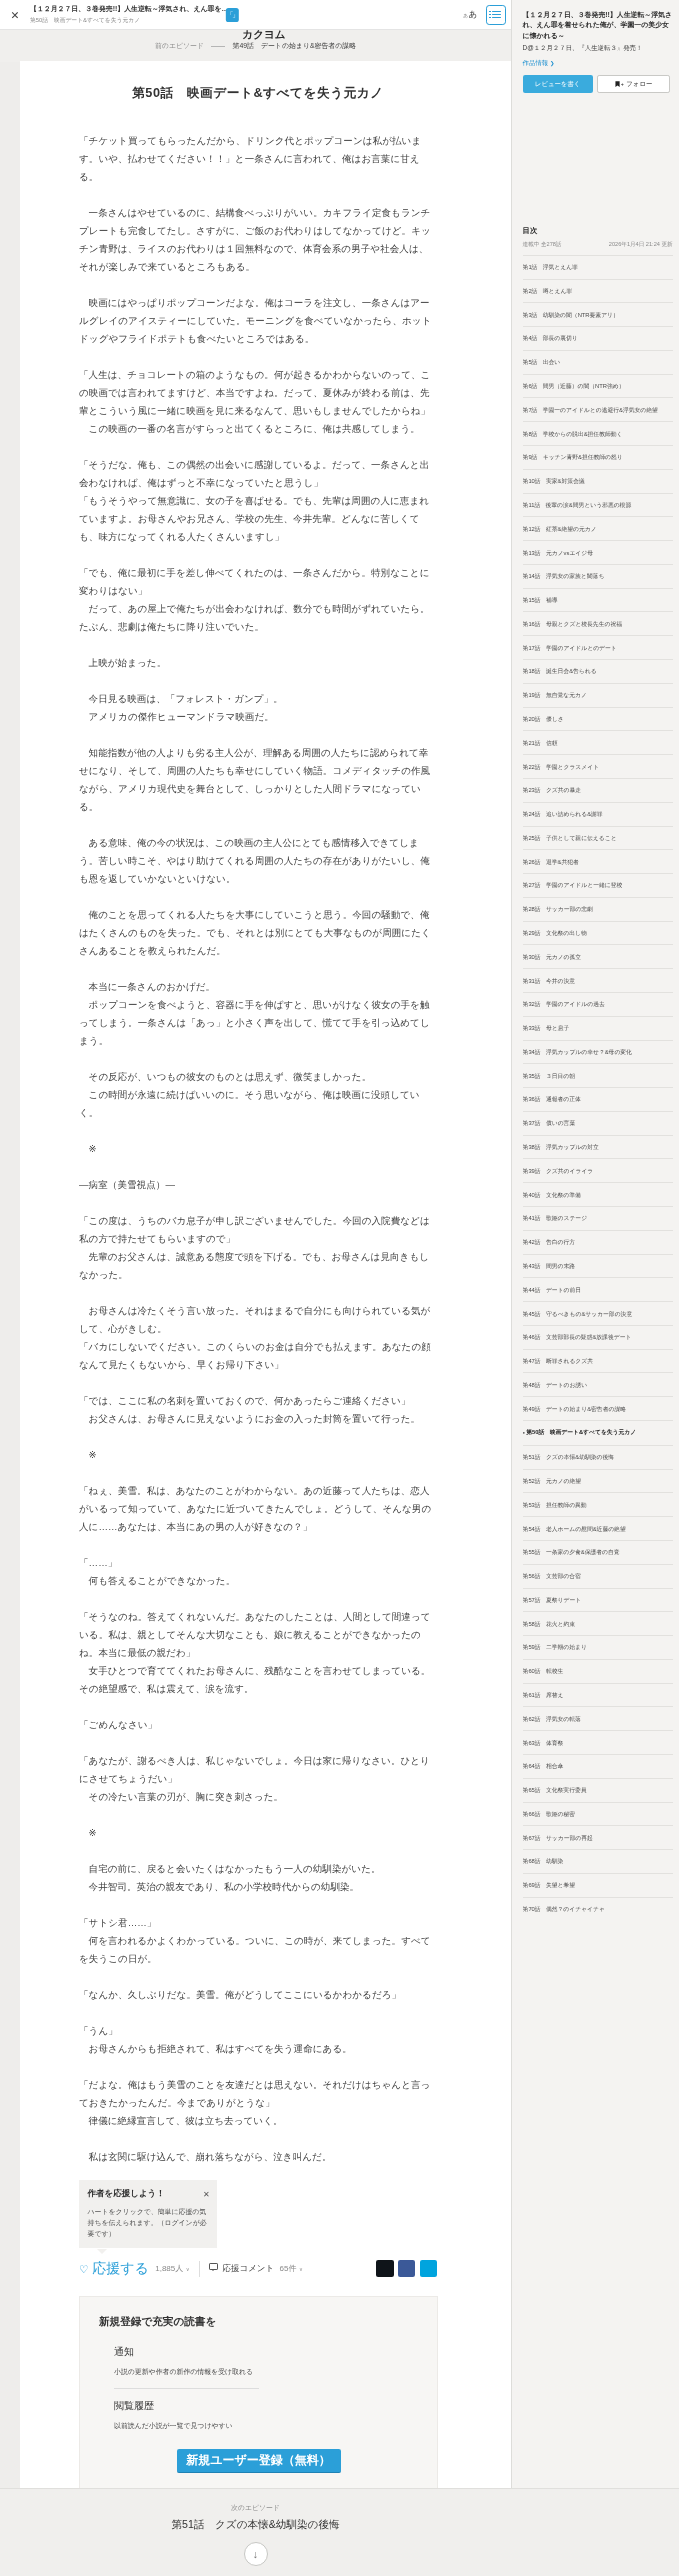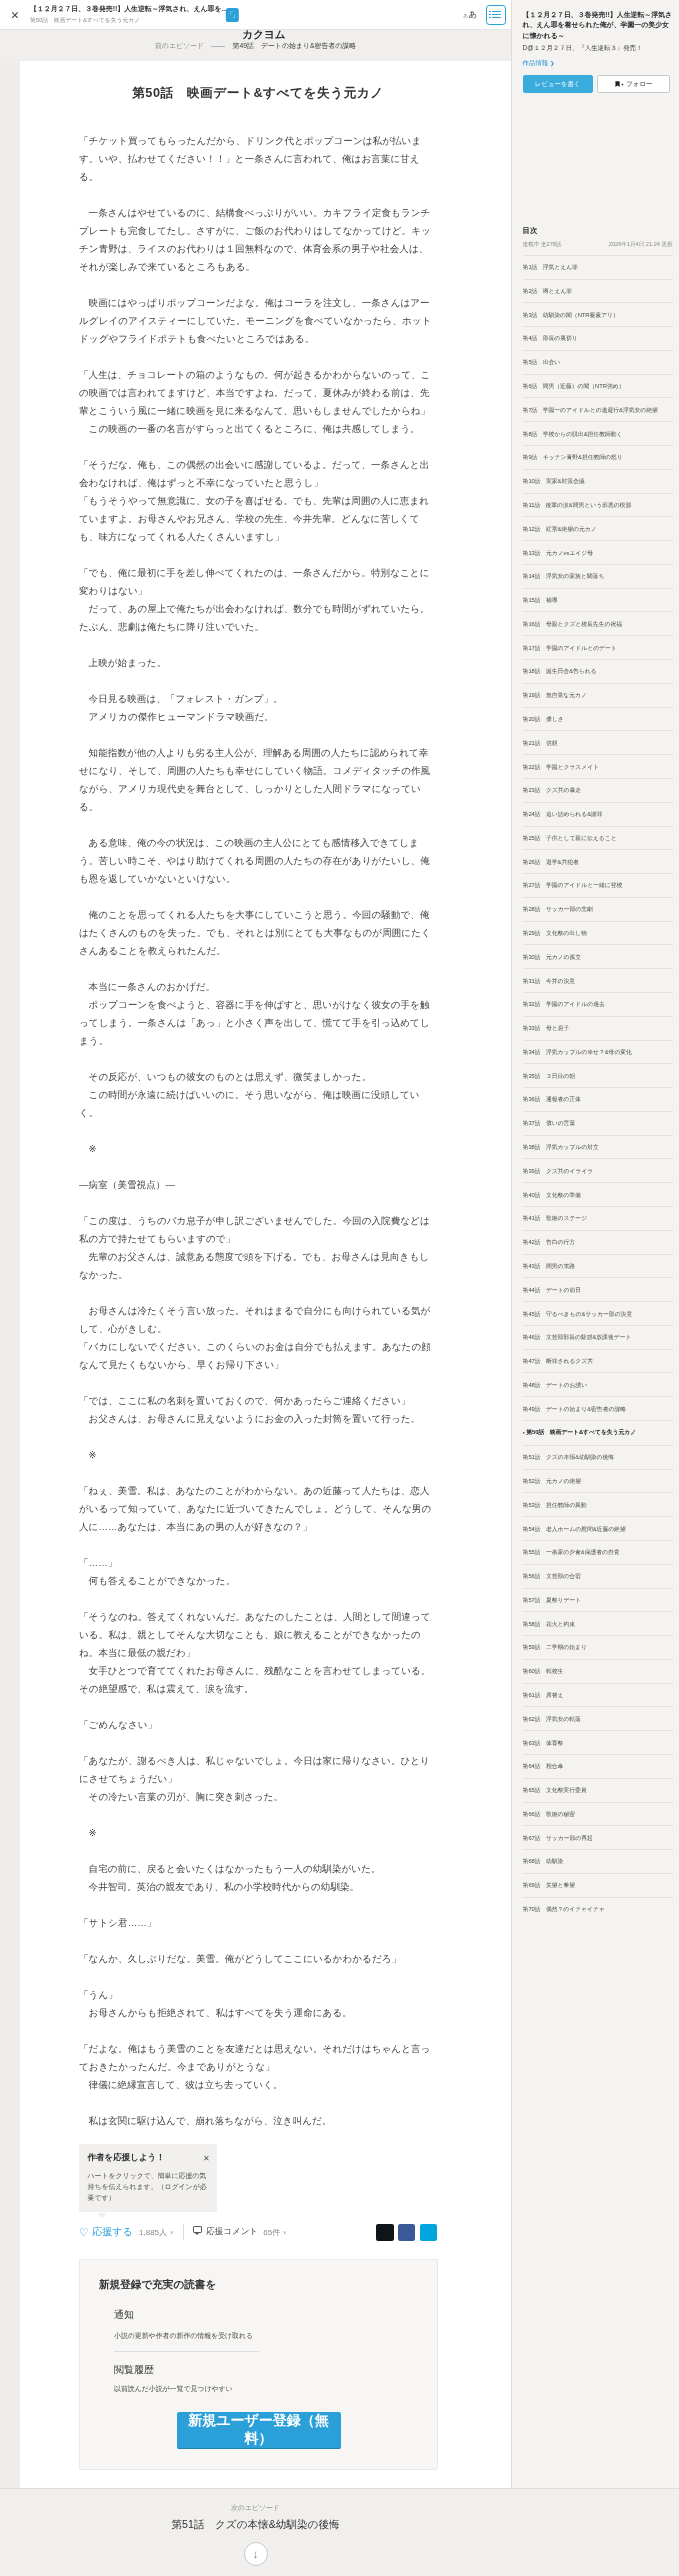--- a/index.html
+++ b/index.html
@@ -42,21 +42,21 @@
   .tooltip::after { content:""; position:absolute; left:18px; bottom:-5.8px; border-left:5.8px solid transparent; border-right:5.8px solid transparent; border-top:5.8px solid #f1f0ee; }
   .tt-head { display:flex; align-items:center; }
   .tt-title { font-size:8.5px; font-weight:bold; color:#2e2e2e; }
   .tt-close { margin-left:auto; color:#555; font-size:8px; cursor:pointer; }
   .tt-body { margin-top:5.3px; font-size:6.9px; line-height:11px; color:#4f4f4f; }
 
   
   .cheer-row { margin-top:11.6px; width:358px; display:flex; align-items:center; }
   .heart-icon { color:#2b9fd8; font-size:10.6px; margin-right:3.7px; }
   .cheer-btn { display:flex; align-items:center; cursor:pointer; }
-  .cheer-label { color:#2b9fd8; font-size:10px; }
+  .cheer-label { color:#2b9fd8; font-size:14px; }
   .cheer-count { margin-left:6.4px; color:#8a8a8a; font-size:8px; cursor:pointer; }
   .chev { color:#9a9a9a; font-size:5.3px; margin-left:2.6px; }
   .v-div { width:0.5px; height:16px; background:#ddd; margin:0 9.5px; }
   .comment-icon { position:relative; width:9px; height:6.9px; border:0.8px solid #555; border-radius:1.1px; margin-right:4.2px; }
   .comment-icon::after { content:""; position:absolute; left:1.1px; bottom:-2.6px; border-left:2.1px solid transparent; border-right:2.1px solid transparent; border-top:2.6px solid #555; }
   .comment-btn { display:flex; align-items:flex-start; cursor:pointer; }
   .comment-label { color:#3d3d3d; font-size:8.5px; }
   .comment-count { margin-left:5.3px; color:#8a8a8a; font-size:8px; }
   .share { margin-left:auto; display:flex; gap:4.2px; }
   .share-ic { width:17.5px; height:17.5px; border-radius:2.1px; color:#fff; font-weight:bold; font-size:8px; display:flex; align-items:center; justify-content:center; cursor:pointer; }
@@ -67,21 +67,21 @@
   .su-cols { display:flex; margin-top:16px; }
   .su-col { width:50%; }
   .su-col.left { padding-right:15px; border-right:0.5px solid #ddd; }
   .su-col.right { padding-left:15px; }
   .su-h { font-size:10px; color:#333; margin-bottom:7.4px; }
   .su-item { display:flex; font-size:6.9px; color:#444; line-height:10.6px; margin-bottom:6.4px; }
   .check-icon { color:#777; margin-right:3.7px; }
   .su-text { font-size:6.9px; color:#444; line-height:11px; }
   .su-hr { border:none; border-top:0.5px solid #ddd; margin:10.6px 0; }
   .su-h2 { font-size:10px; color:#333; margin-bottom:6.4px; }
-  .register-btn { display:block; margin:18px auto 0 auto; width:164px; height:37px; background:#2b9fd8; border:none; border-bottom:1.1px solid #1f82b4; border-radius:2.1px; color:#fff; font-size:14px; font-weight:bold; cursor:pointer; font-family:inherit; }
+  .register-btn { display:block; margin:18px auto 0 auto; width:164px; height:24px; background:#2b9fd8; border:none; border-bottom:1.1px solid #1f82b4; border-radius:2.1px; color:#fff; font-size:12px; font-weight:bold; cursor:pointer; font-family:inherit; }
 
   
   .aside { position:absolute; left:511px; top:0; width:169px; height:2576px; background:#f4f3f1; border-left:0.5px solid #ddddda; padding:9.5px 7.4px 0 10.6px; }
   .as-title { font-size:6.9px; font-weight:bold; color:#2e2e2e; line-height:10.6px; }
   .as-note { margin-top:3.2px; font-size:6.4px; color:#3a3a3a; }
   .as-info { margin-top:5.3px; font-size:6.4px; color:#1b8fd0; cursor:pointer; }
   .as-info .arrow { font-size:5.3px; }
   .as-btns { display:flex; gap:4.8px; margin-top:7.4px; }
   .review-btn { width:70px; height:18px; background:#3aabdd; border:none; border-radius:2.1px; color:#fff; font-size:6.4px; cursor:pointer; font-family:inherit; }
   .follow-btn { width:73px; height:18px; background:#fff; border:0.5px solid #c9c9c6; border-radius:2.1px; color:#333; font-size:6.4px; cursor:pointer; display:flex; align-items:center; justify-content:center; gap:2.6px; font-family:inherit; }
@@ -199,20 +199,21 @@
           <p class="line"></p>
           <p class="line">「あなたが、謝るべき人は、私じゃないでしょ。今日は家に帰りなさい。ひとりにさせてちょうだい」</p>
           <p class="line">　その冷たい言葉の刃が、胸に突き刺さった。</p>
           <p class="line"></p>
           <p class="line">　※</p>
           <p class="line"></p>
           <p class="line">　自宅の前に、戻ると会いたくはなかったもう一人の幼馴染がいた。</p>
           <p class="line">　今井智司。英治の親友であり、私の小学校時代からの幼馴染。</p>
           <p class="line"></p>
           <p class="line">「サトシ君……」</p>
+          <p class="line">　何を言われるかよくわかっている。ついに、この時が、来てしまった。すべてを失うこの日が。</p>
           <p class="line"></p>
           <p class="line">「なんか、久しぶりだな。美雪。俺がどうしてここにいるかわかるだろ」</p>
           <p class="line"></p>
           <p class="line">「うん」</p>
           <p class="line">　お母さんからも拒絶されて、私はすべてを失う運命にある。</p>
           <p class="line"></p>
           <p class="line">「だよな。俺はもう美雪のことを友達だとは思えない。それだけはちゃんと言っておきたかったんだ。今までありがとうな」</p>
           <p class="line">　律儀に絶縁宣言して、彼は立ち去っていく。</p>
           <p class="line"></p>
           <p class="line">　私は玄関に駆け込んで、崩れ落ちながら、泣き叫んだ。</p>

